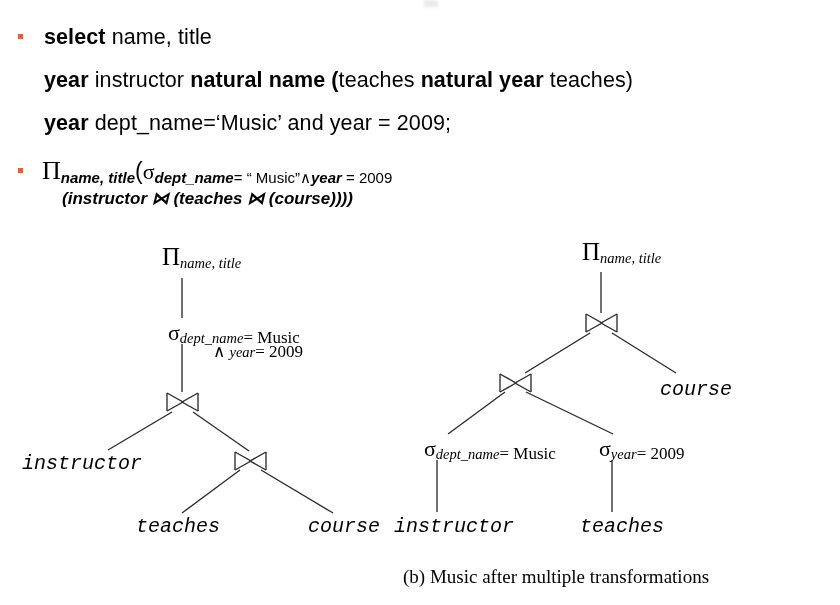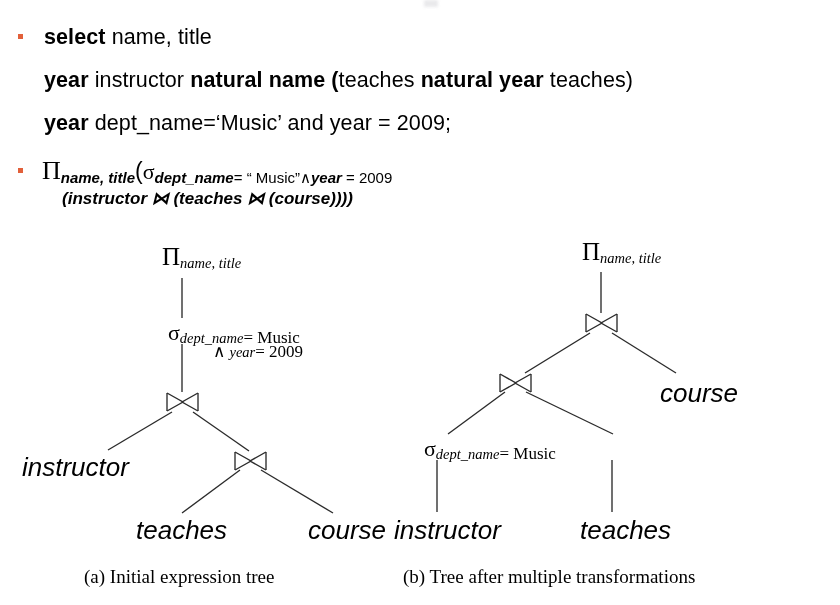--- a/index.html
+++ b/index.html
@@ -115,22 +115,22 @@
     vertical-align: -3px;
   }
   .tsub-rom {
     font-family: "Liberation Serif", serif;
     font-size: 17px;
     font-style: normal;
     vertical-align: -3px;
   }
   .leaf {
     position: absolute;
-    font-family: Liberation Sans, sans-serif;
-    font-size: 26px;
+    font-family: Liberation Mono, monospace;
+    font-size: 20px;
     font-style: italic;
     white-space: nowrap;
   }
 
   
   .caption {
     position: absolute;
     font-family: "Liberation Serif", serif;
     font-size: 19px;
     white-space: nowrap;
@@ -248,21 +248,23 @@
   </svg>
 
   <div class="tnode" style="left:582px; top:238px;">
     <span class="glyph-pi">Π</span><span class="tsub">name, title</span>
   </div>
 
   <div class="tnode" style="left:424px; top:436px;">
     <span class="glyph-sigma">σ</span><span class="tsub">dept_name</span><span class="tsub-rom">= Music</span>
   </div>
 
+  <div class="tnode" style="left:599px; top:436px;">
+    <span class="glyph-sigma">σ</span><span class="tsub">year</span><span class="tsub-rom">= 2009</span>
+  </div>
 
   <div class="leaf" style="left:660px; top:378px;">course</div>
   <div class="leaf" style="left:394px; top:515px;">instructor</div>
   <div class="leaf" style="left:580px; top:515px;">teaches</div>
 
-  <div class="caption" style="left:84px; top:566px;">(a) Initial expression tree</div>
-  <div class="caption" style="left:403px; top:566px;">(b) Tree after multiple transformations</div>
+  <div class="caption" style="left:403px; top:566px;">(b) Music after multiple transformations</div>
 
 </div>
 
 </body></html>

